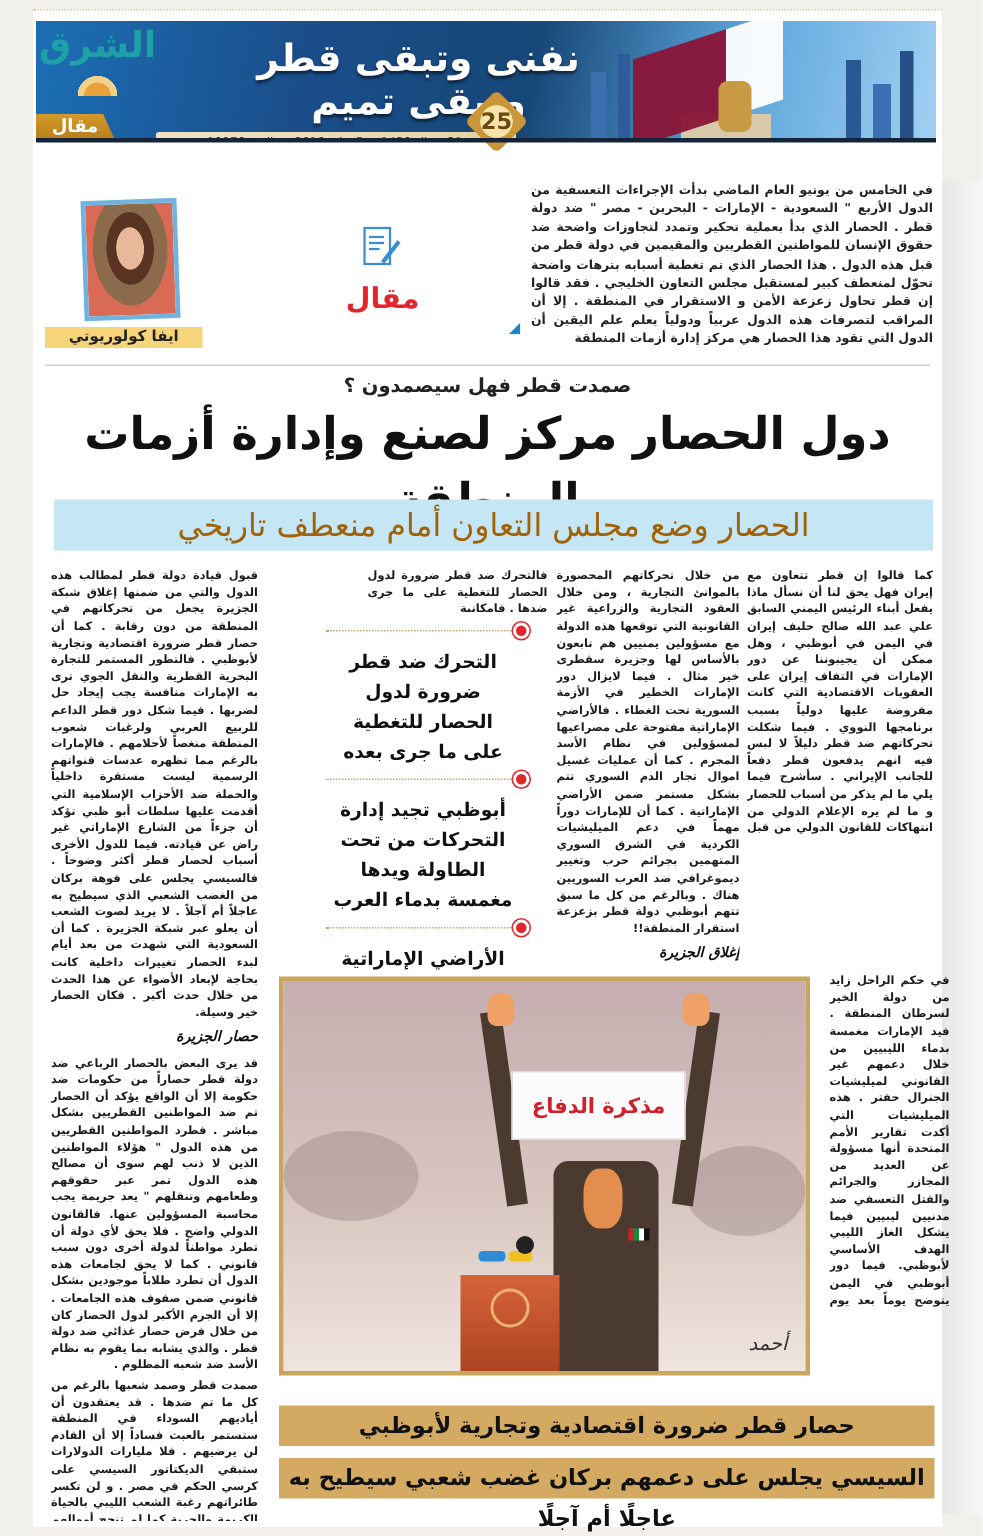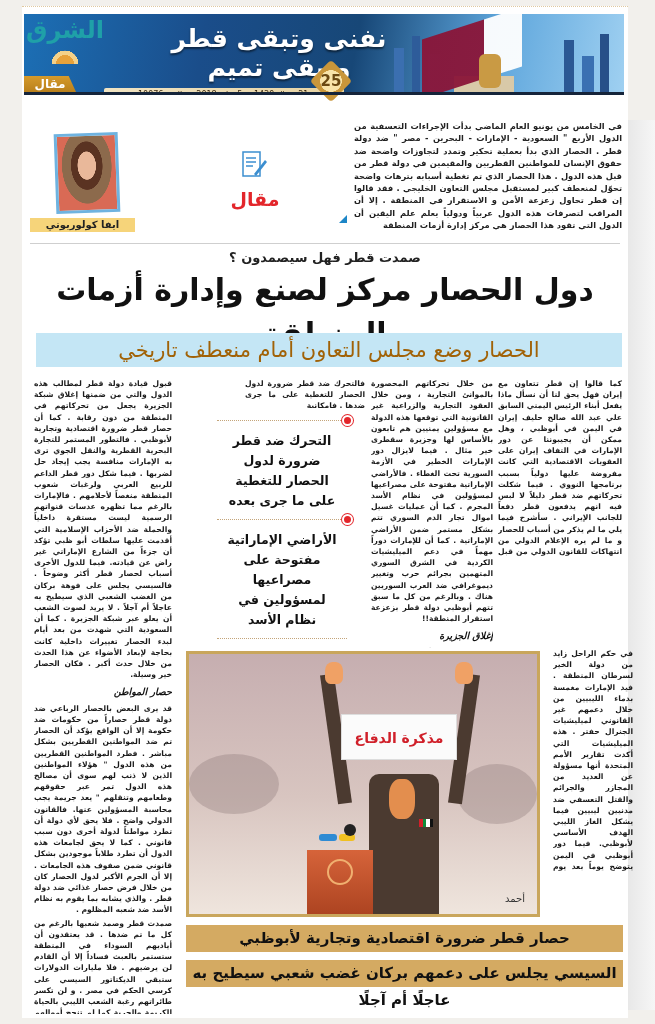--- a/index.html
+++ b/index.html
@@ -174,27 +174,27 @@
     background: #fbfbfb; border: 1px solid #ddd;
     text-align: center; line-height: 46px; font-size: 14px; font-weight: bold; color: #d0202a;
   }
   .face { position: absolute; left: 200px; top: 125px; width: 26px; height: 40px; background: #e38e4e; border-radius: 40%; }
   .uae-pin { position: absolute; left: 230px; top: 165px; width: 14px; height: 8px; background: linear-gradient(90deg, #d21f2a 25%, #0f8b3a 25% 50%, #fff 50% 75%, #111 75%); }
   .podium { position: absolute; left: 118px; top: 196px; width: 66px; height: 70px; background: linear-gradient(#d6643a, #a9411f); }
   .podium-emblem { position: absolute; left: 138px; top: 205px; width: 26px; height: 26px; border-radius: 50%; border: 2px solid #f0b070; }
   .mic1 { position: absolute; left: 130px; top: 180px; width: 18px; height: 7px; background: #2e8bd4; border-radius: 3px; }
   .mic2 { position: absolute; left: 150px; top: 180px; width: 16px; height: 7px; background: #f0c020; border-radius: 3px; }
   .mic3 { position: absolute; left: 155px; top: 170px; width: 12px; height: 12px; background: #222; border-radius: 50%; }
-  .signature { position: absolute; right: 12px; bottom: 10px; font-size: 10px; color: #333; }
+  .signature { position: absolute; right: 12px; bottom: 10px; font-size: 13px; color: #333; font-style: italic; }
 
   
   .bottom-banner {
     position: absolute; left: 186px; width: 437px; height: 27px;
     background: #d4aa62; text-align: center; line-height: 27px;
-    font-weight: bold; color: #111;
+    font-weight: bold; color: #111; margin-top: 12px;
   }
   .bb-1 { top: 925px; font-size: 15px; }
   .bb-2 { top: 960px; font-size: 15px; }
   .col-1c { right: 22px; top: 648px; width: 80px; height: 268px; text-align: justify; text-align-last: justify; }
 </style>
 </head>
 <body>
 
 <div class="page"></div>
 <div class="page-shadow"></div>
@@ -246,27 +246,28 @@
 
 <div class="col col-2">
   <p>من خلال تحركاتهم المحصورة بالموانئ التجارية ، ومن خلال العقود التجارية والزراعية غير القانونية التي توقعها هذه الدولة مع مسؤولين يمنيين هم تابعون بالأساس لها وجزيرة سقطرى خير مثال . فيما لايزال دور الإمارات الخطير في الأزمة السورية تحت الغطاء . فالأراضي الإماراتية مفتوحة على مصراعيها لمسؤولين في نظام الأسد المجرم . كما أن عمليات غسيل اموال تجار الدم السوري تتم بشكل مستمر ضمن الأراضي الإماراتية . كما أن للإمارات دوراً مهماً في دعم الميليشيات الكردية في الشرق السوري المتهمين بجرائم حرب وتغيير ديموغرافي ضد العرب السوريين هناك . وبالرغم من كل ما سبق تتهم أبوظبي دولة قطر بزعزعة استقرار المنطقة!!</p>
   <h4>إغلاق الجزيرة</h4>
   <p>في العودة لأسباب الحصار الفعلي هنا يجب أن ندقق قليلاً في التفاصيل . قطر صاحبة الشبكة الإعلامية الأكثر تأثيراً وشعبية عربياً ومن ضمن أكثر الشبكات أهمية في العالم شكلت هاجساً لأبوظبي .</p>
 </div>
 
 <div class="col col-3">فالتحرك ضد قطر ضرورة لدول الحصار للتغطية على ما جرى ضدها . فإمكانية</div>
 <div class="quotes">
   <div class="quote"><span class="quote-dot"></span><span>التحرك ضد قطر ضرورة لدول الحصار للتغطية على ما جرى بعده</span></div>
+  <div class="quote"><span class="quote-dot"></span><span>أبوظبي تجيد إدارة التحركات من تحت الطاولة ويدها مغمسة بدماء العرب</span></div>
   <div class="quote"><span class="quote-dot"></span><span>الأراضي الإماراتية مفتوحة على مصراعيها لمسؤولين في نظام الأسد</span></div>
   <div class="quotes-end"></div>
 </div>
 
 <div class="col col-4">
   <p>قبول قيادة دولة قطر لمطالب هذه الدول والتي من ضمنها إغلاق شبكة الجزيرة يجعل من تحركاتهم في المنطقة من دون رقابة . كما أن حصار قطر ضرورة اقتصادية وتجارية لأبوظبي . فالتطور المستمر للتجارة البحرية القطرية والنقل الجوي ترى به الإمارات منافسة يجب إيجاد حل لضربها . فيما شكل دور قطر الداعم للربيع العربي ولرغبات شعوب المنطقة منغصاً لأحلامهم . فالإمارات بالرغم مما تظهره عدسات قنواتهم الرسمية ليست مستقرة داخلياً والحملة ضد الأحزاب الإسلامية التي أقدمت عليها سلطات أبو ظبي تؤكد أن جزءاً من الشارع الإماراتي غير راض عن قيادته. فيما للدول الأخرى أسباب لحصار قطر أكثر وضوحاً . فالسيسي يجلس على فوهة بركان من الغضب الشعبي الذي سيطيح به عاجلاً أم آجلاً . لا يريد لصوت الشعب أن يعلو عبر شبكة الجزيرة . كما أن السعودية التي شهدت من بعد أيام لبدء الحصار تغييرات داخلية كانت بحاجة لإبعاد الأضواء عن هذا الحدث من خلال حدث أكبر . فكان الحصار خير وسيلة.</p>
-  <h4>حصار المواطن</h4>
+  <h4>حصار الجزيرة</h4>
   <p>قد يرى البعض بالحصار الرباعي ضد دولة قطر حصاراً من حكومات ضد حكومة إلا أن الواقع يؤكد أن الحصار تم ضد المواطنين القطريين بشكل مباشر . فطرد المواطنين القطريين من هذه الدول " هؤلاء المواطنين الذين لا ذنب لهم سوى أن مصالح هذه الدول تمر عبر حقوقهم وطعامهم وتنقلهم " يعد جريمة يجب محاسبة المسؤولين عنها. فالقانون الدولي واضح . فلا يحق لأي دولة أن تطرد مواطناً لدولة أخرى دون سبب قانوني . كما لا يحق لجامعات هذه الدول أن تطرد طلاباً موجودين بشكل قانوني ضمن صفوف هذه الجامعات . إلا أن الجرم الأكبر لدول الحصار كان من خلال فرض حصار غذائي ضد دولة قطر . والذي يشابه بما يقوم به نظام الأسد ضد شعبه المظلوم .</p>
   <p>صمدت قطر وصمد شعبها بالرغم من كل ما تم ضدها . قد يعتقدون أن أياديهم السوداء في المنطقة ستستمر بالعبث فساداً إلا أن القادم لن يرضيهم . فلا مليارات الدولارات ستبقي الديكتاتور السيسي على كرسي الحكم في مصر . و لن تكسر طائراتهم رغبة الشعب الليبي بالحياة الكريمة والحرية كما لم تنجح أموالهم في زعزعة استقرار تركيا صيف عام 2016 . ولن يكون صك بيع القدس كافياً لإرضاء واشنطن وتل أبيب . صمدت قطر داخلياً وصمدت دولياً لكن هل سيصمدون هم أمام موجة الغضب القادمة ؟!</p>
 </div>
 
 <div class="cartoon">
   <div class="smoke-l"></div>
   <div class="smoke-r"></div>
   <div class="figure-arm-l"></div>
   <div class="figure-arm-r"></div>
   <div class="hand-l"></div>

